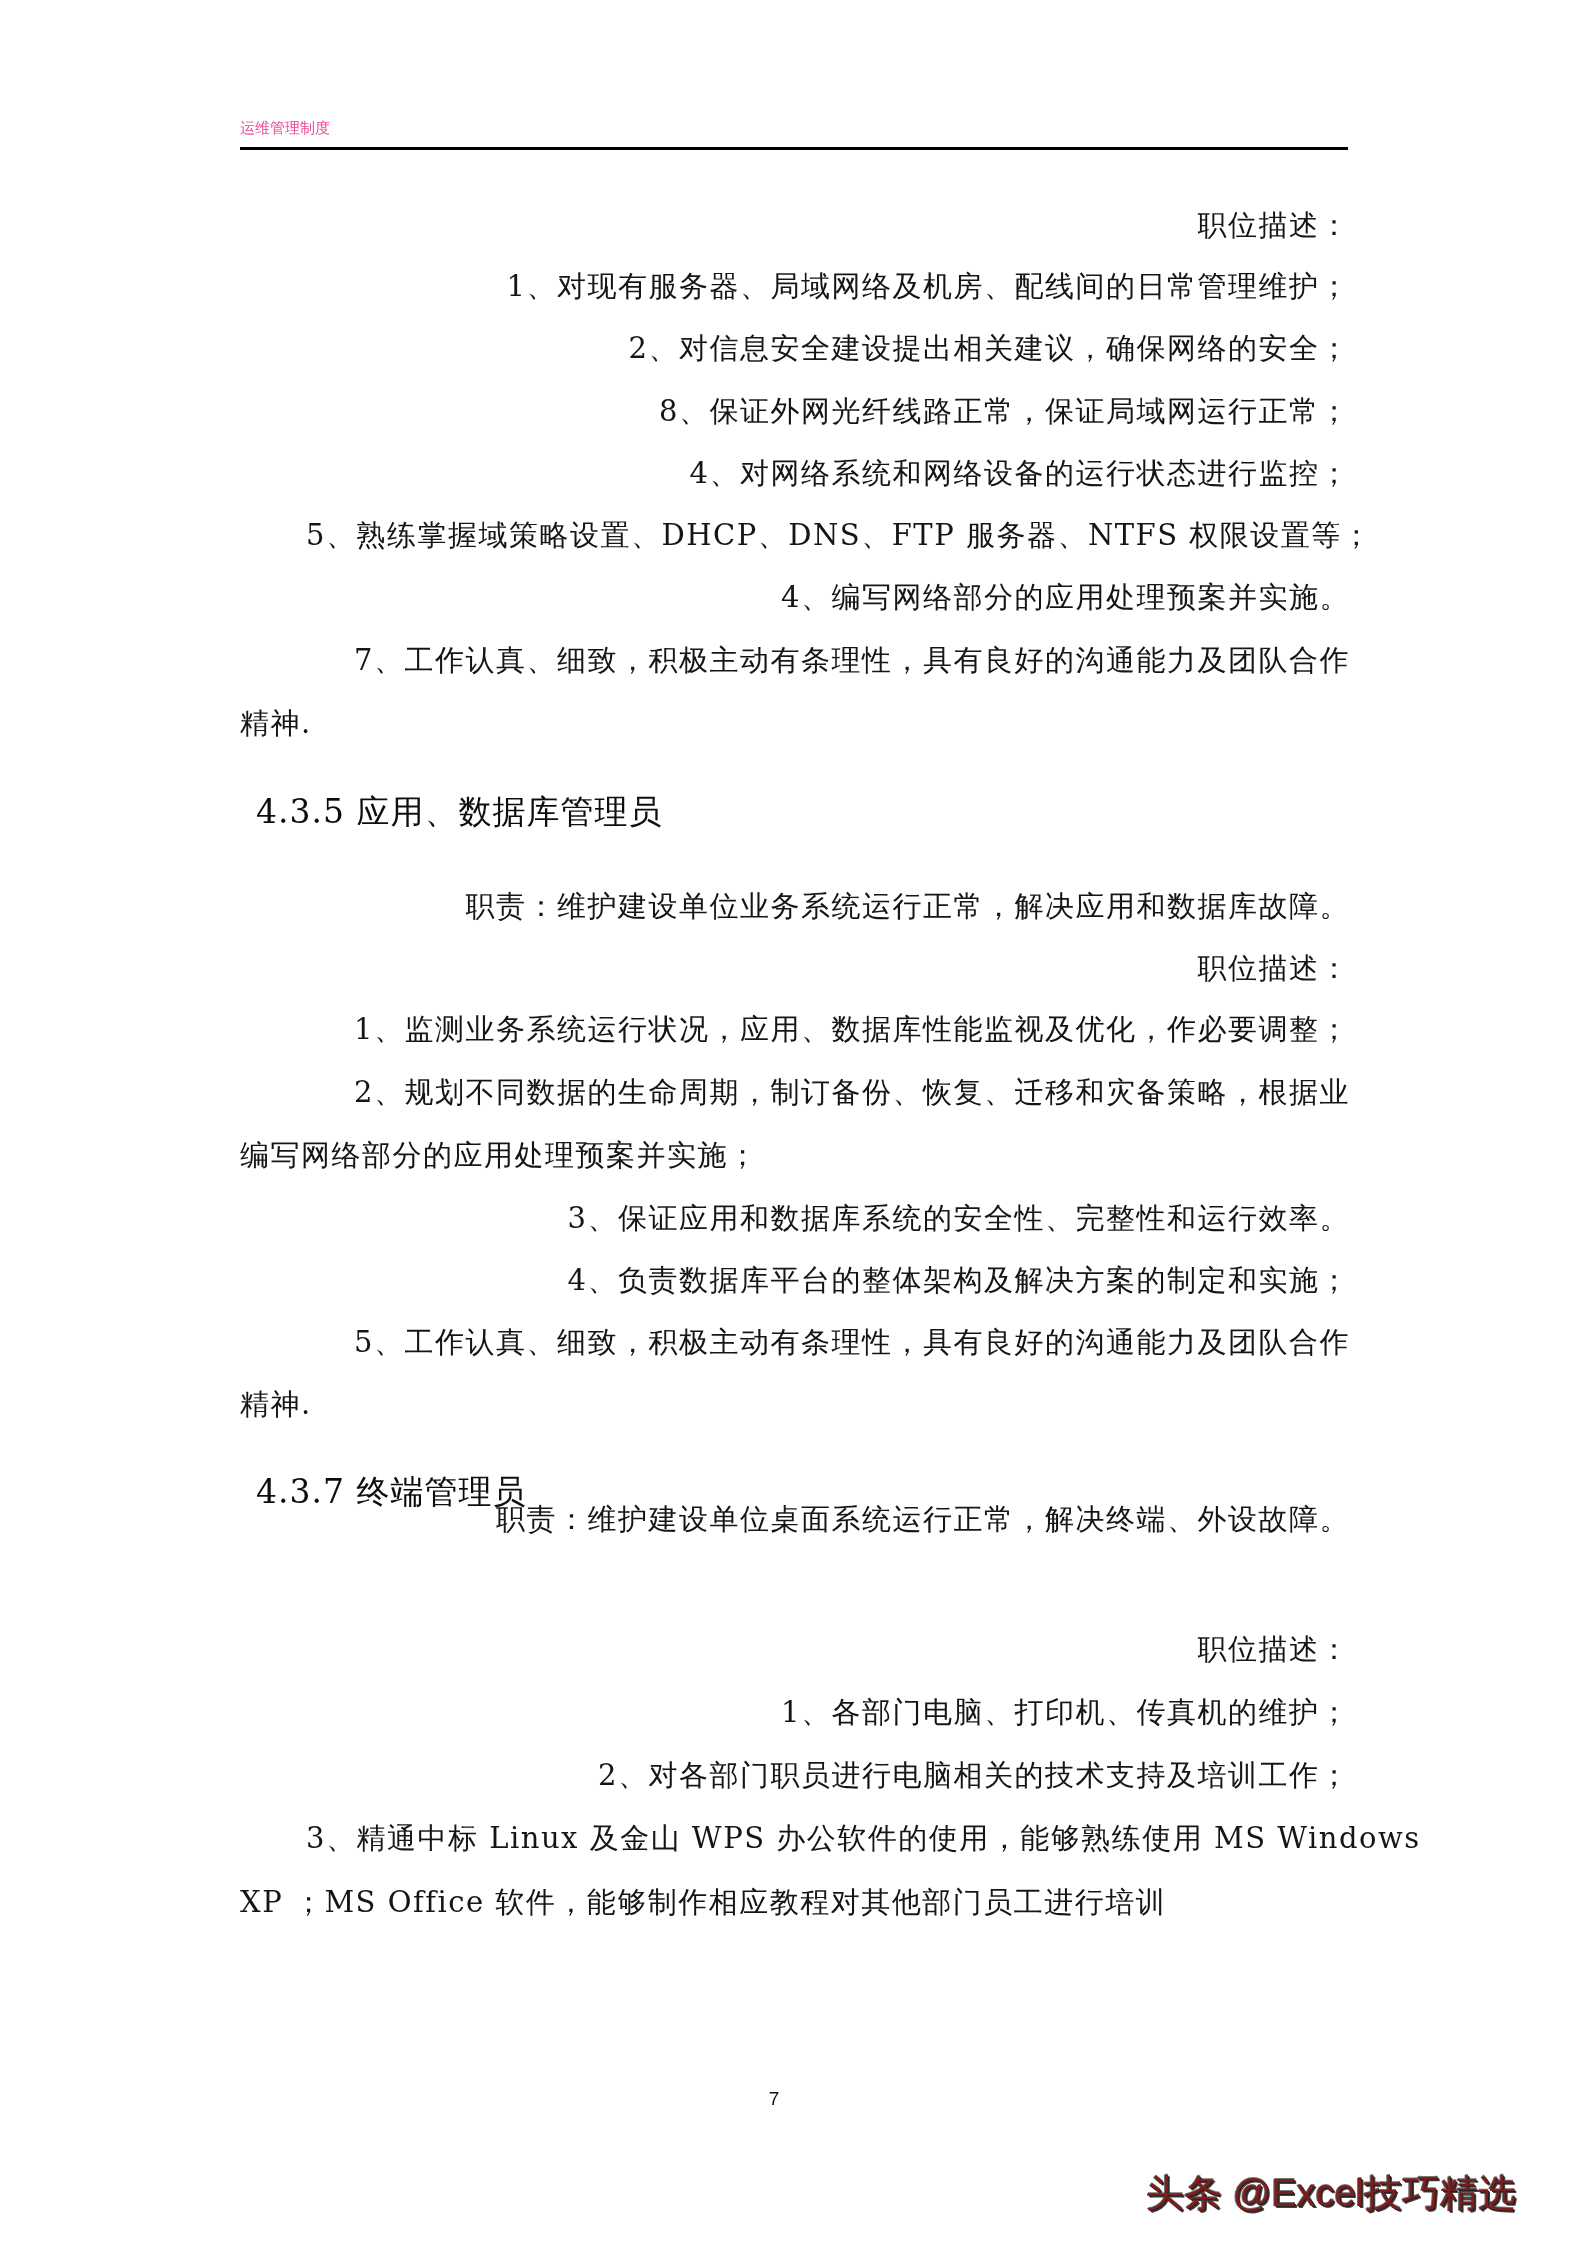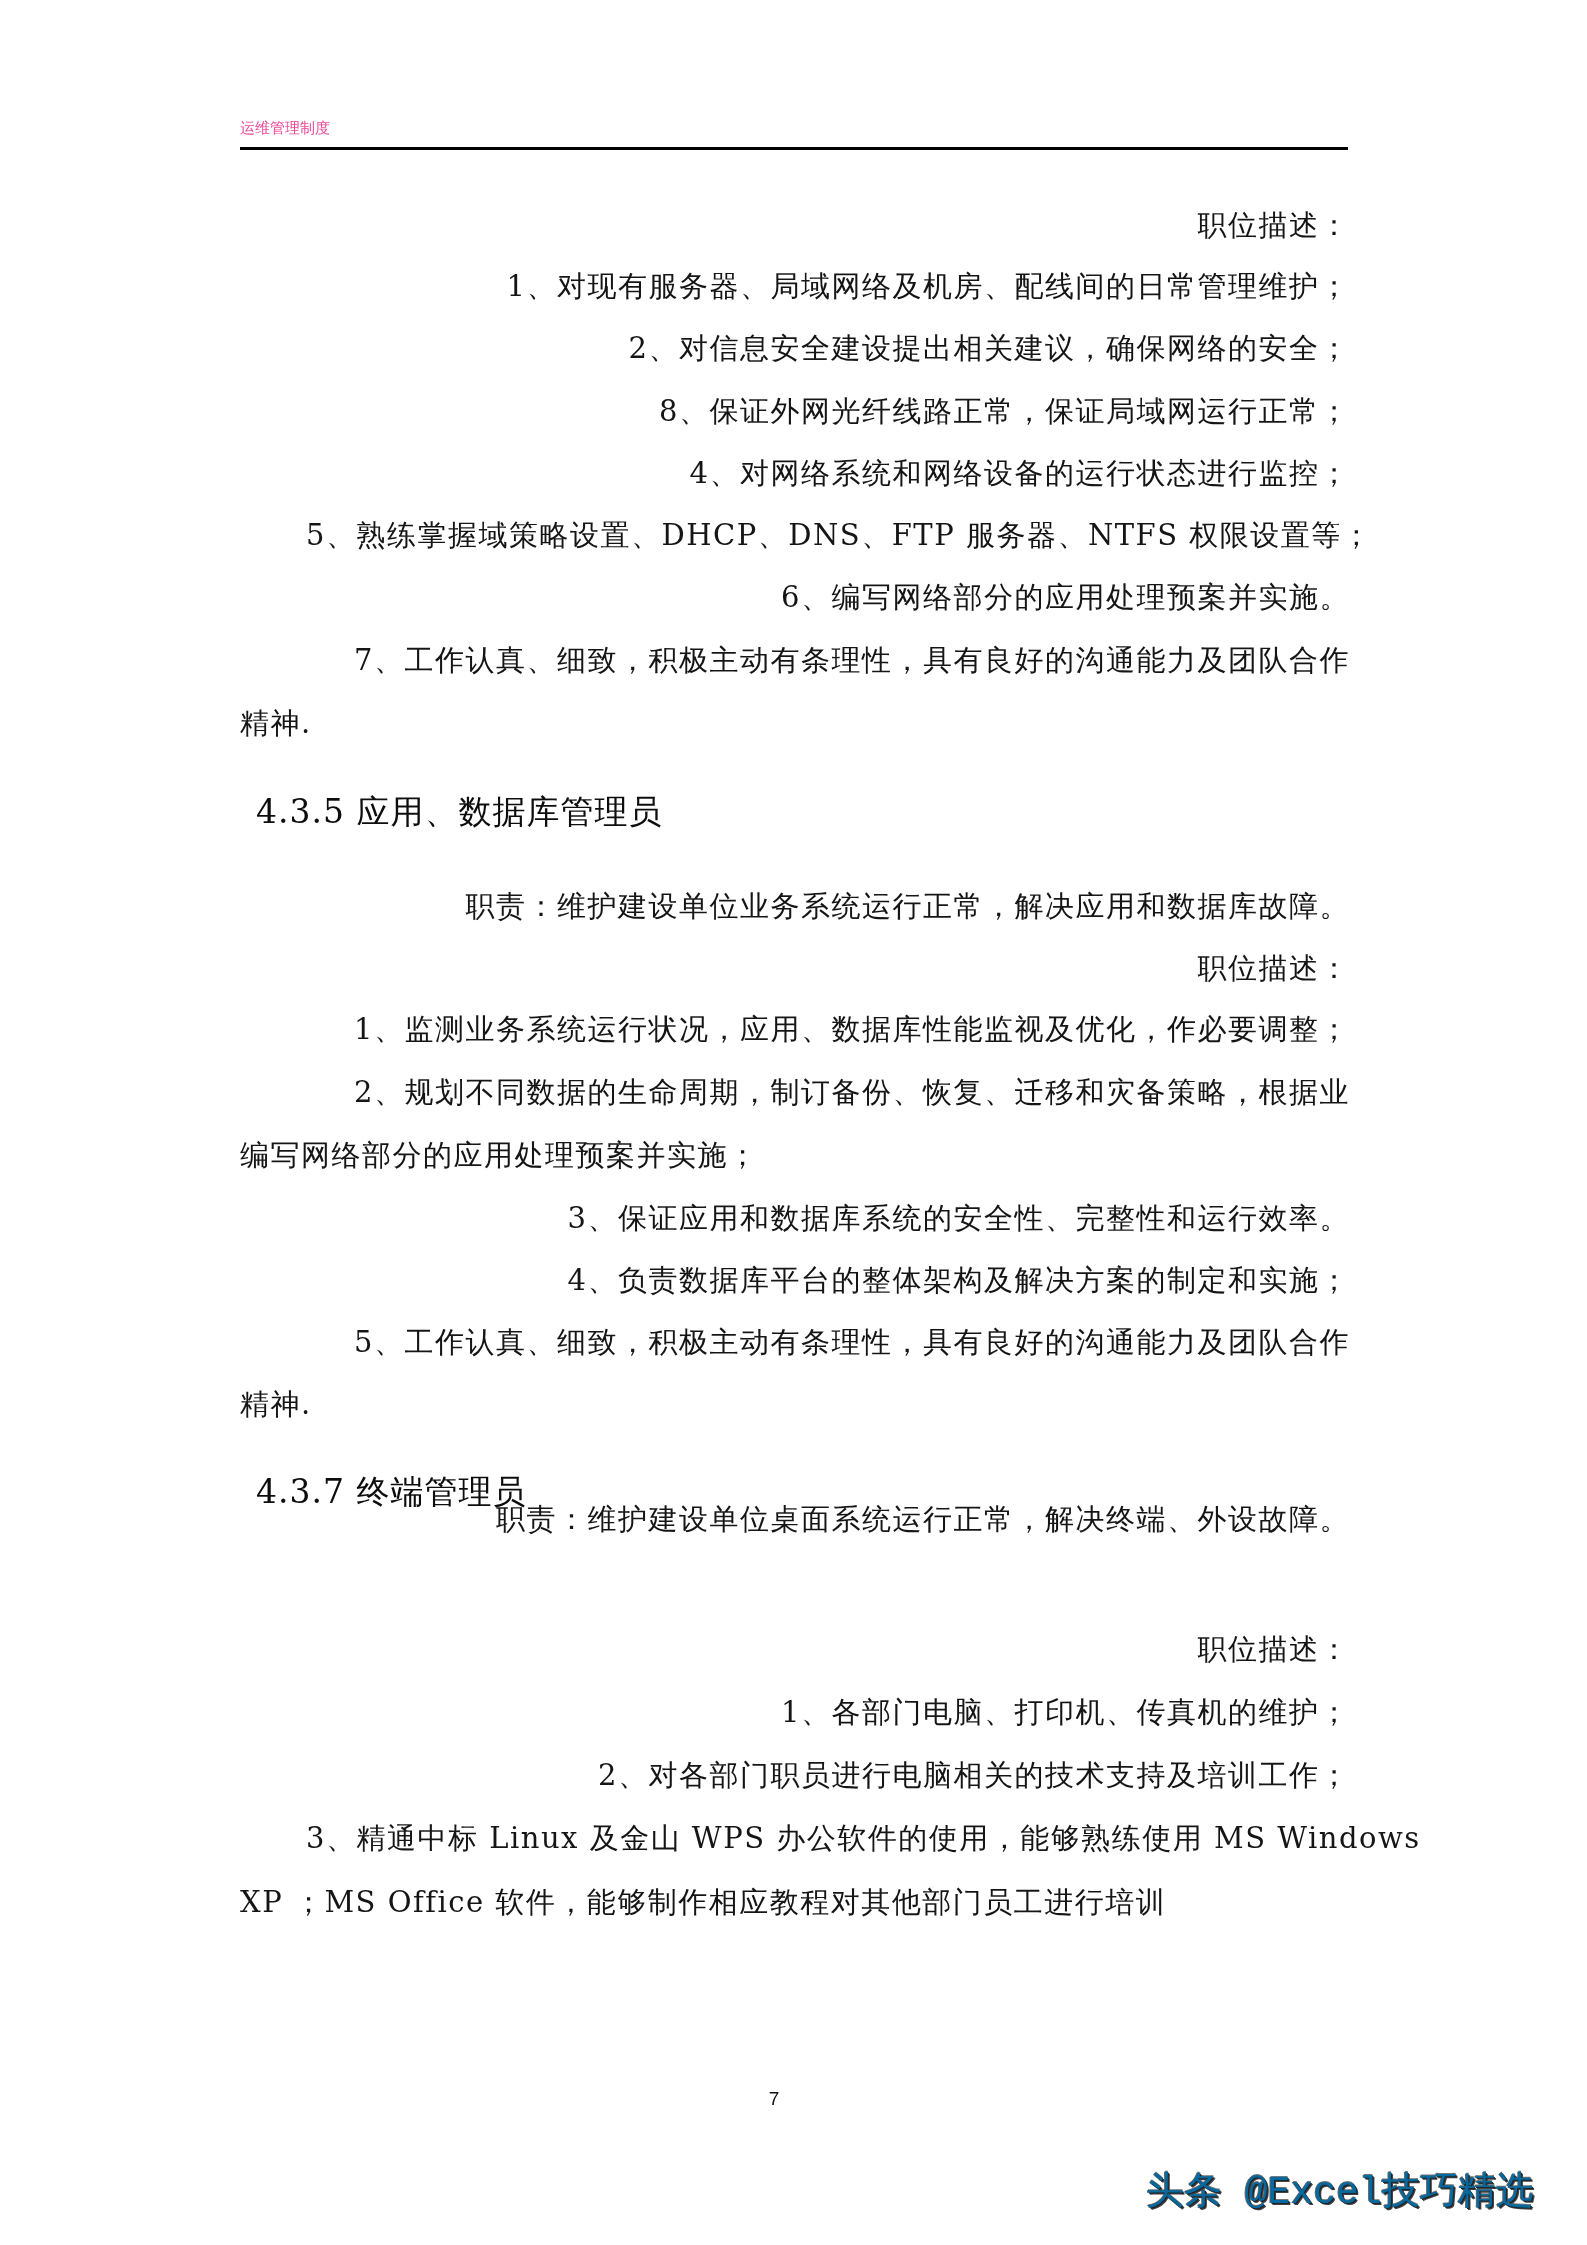--- a/index.html
+++ b/index.html
@@ -9,37 +9,37 @@
                  font-family: "DejaVu Sans", "Liberation Sans", sans-serif; font-size: 15px; line-height: 32px; color: #ec4899; }
   .header-rule { position: absolute; left: 240px; top: 147px; width: 1108px; height: 3px; background: #000; }
   .line { position: absolute; left: 240px; width: 1110px; height: 40px; line-height: 40px;
           font-size: 29px; white-space: nowrap; color: #151515; letter-spacing: 1.5px; transform: translateY(-50%); }
   .line.indent { left: 306px; width: 1044px; text-align: right; }
   .heading { position: absolute; left: 240px; height: 46px; line-height: 46px; font-size: 33px;
              white-space: nowrap; color: #0d0d0d; letter-spacing: 1px; transform: translateY(-50%); margin-left: 16px; }
   .page-number { position: absolute; left: 764px; width: 20px; text-align: center; top: 2087px;
                  font-family: "Liberation Sans", sans-serif; font-size: 19px; line-height: 24px; color: #111; }
   .watermark { position: absolute; left: 1146px; top: 2168px; height: 50px; line-height: 50px;
-               font-family: Liberation Mono, monospace; font-size: 38px; color: #0369a1;
+               font-family: Liberation Sans, sans-serif; font-size: 38px; color: #7f1d1d;
                white-space: nowrap;
                text-shadow: 1px 1px 0 #222, 2px 2px 0 #444, -1px 0 0 #666, 0 -1px 0 #777; }
 </style>
 </head>
 <body>
 
 <div class="page-header">运维管理制度</div>
 <div class="header-rule"></div>
 
 <div class="line indent" style="top:225px">职位描述：</div>
 <div class="line indent" style="top:286px">1、对现有服务器、局域网络及机房、配线间的日常管理维护；</div>
 <div class="line indent" style="top:348px">2、对信息安全建设提出相关建议，确保网络的安全；</div>
 <div class="line indent" style="top:411px">8、保证外网光纤线路正常，保证局域网运行正常；</div>
 <div class="line indent" style="top:473px">4、对网络系统和网络设备的运行状态进行监控；</div>
 <div class="line indent" style="top:535px">5、熟练掌握域策略设置、DHCP、DNS、FTP 服务器、NTFS 权限设置等；</div>
-<div class="line indent" style="top:597px">6、编写网络部分的应用处理预案并实施。</div>
+<div class="line indent" style="top:597px">4、编写网络部分的应用处理预案并实施。</div>
 <div class="line indent" style="top:660px">7、工作认真、细致，积极主动有条理性，具有良好的沟通能力及团队合作</div>
 <div class="line" style="top:723px">精神.</div>
 
 <div class="heading" style="top:812px">4.3.5 应用、数据库管理员</div>
 <div class="line indent" style="top:906px">职责：维护建设单位业务系统运行正常，解决应用和数据库故障。</div>
 <div class="line indent" style="top:968px">职位描述：</div>
 <div class="line indent" style="top:1029px">1、监测业务系统运行状况，应用、数据库性能监视及优化，作必要调整；</div>
 <div class="line indent" style="top:1092px">2、规划不同数据的生命周期，制订备份、恢复、迁移和灾备策略，根据业</div>
 <div class="line" style="top:1155px">编写网络部分的应用处理预案并实施；</div>
 <div class="line indent" style="top:1218px">3、保证应用和数据库系统的安全性、完整性和运行效率。</div>

